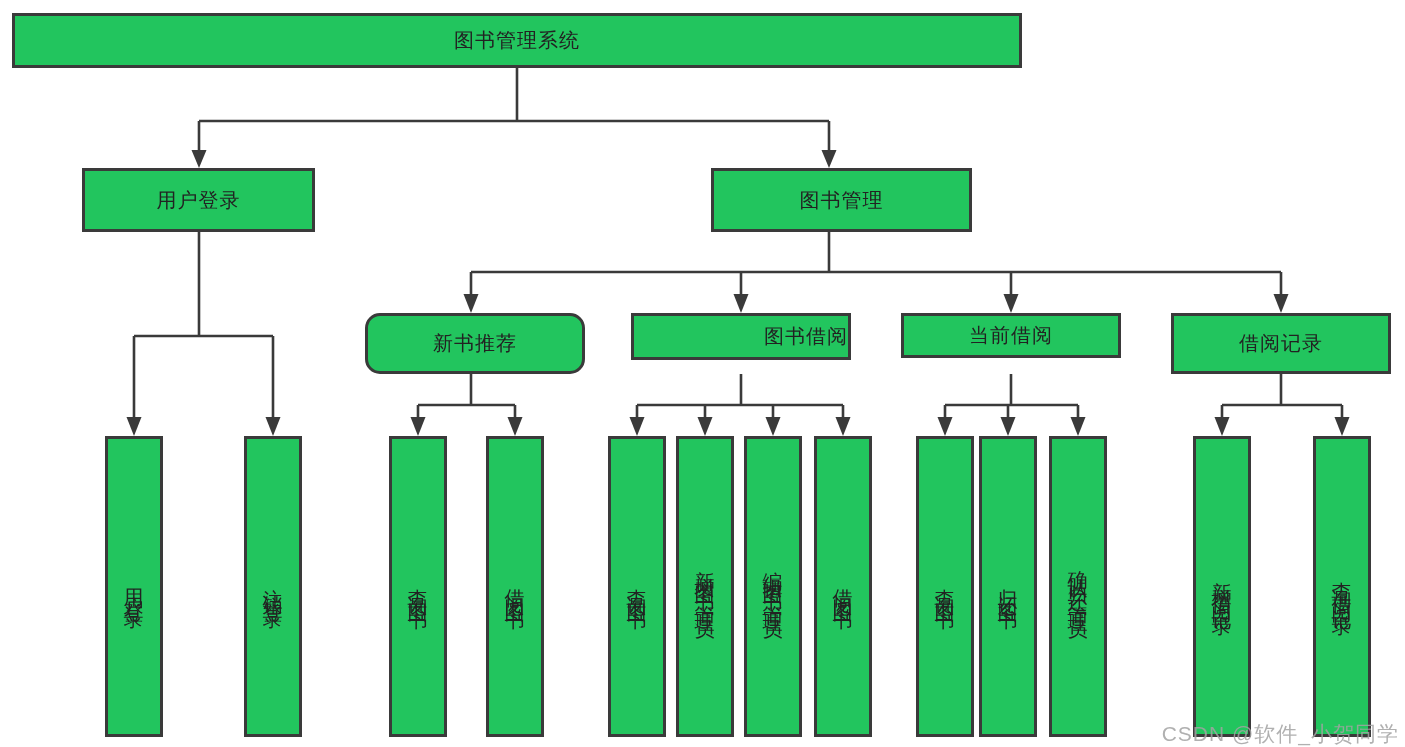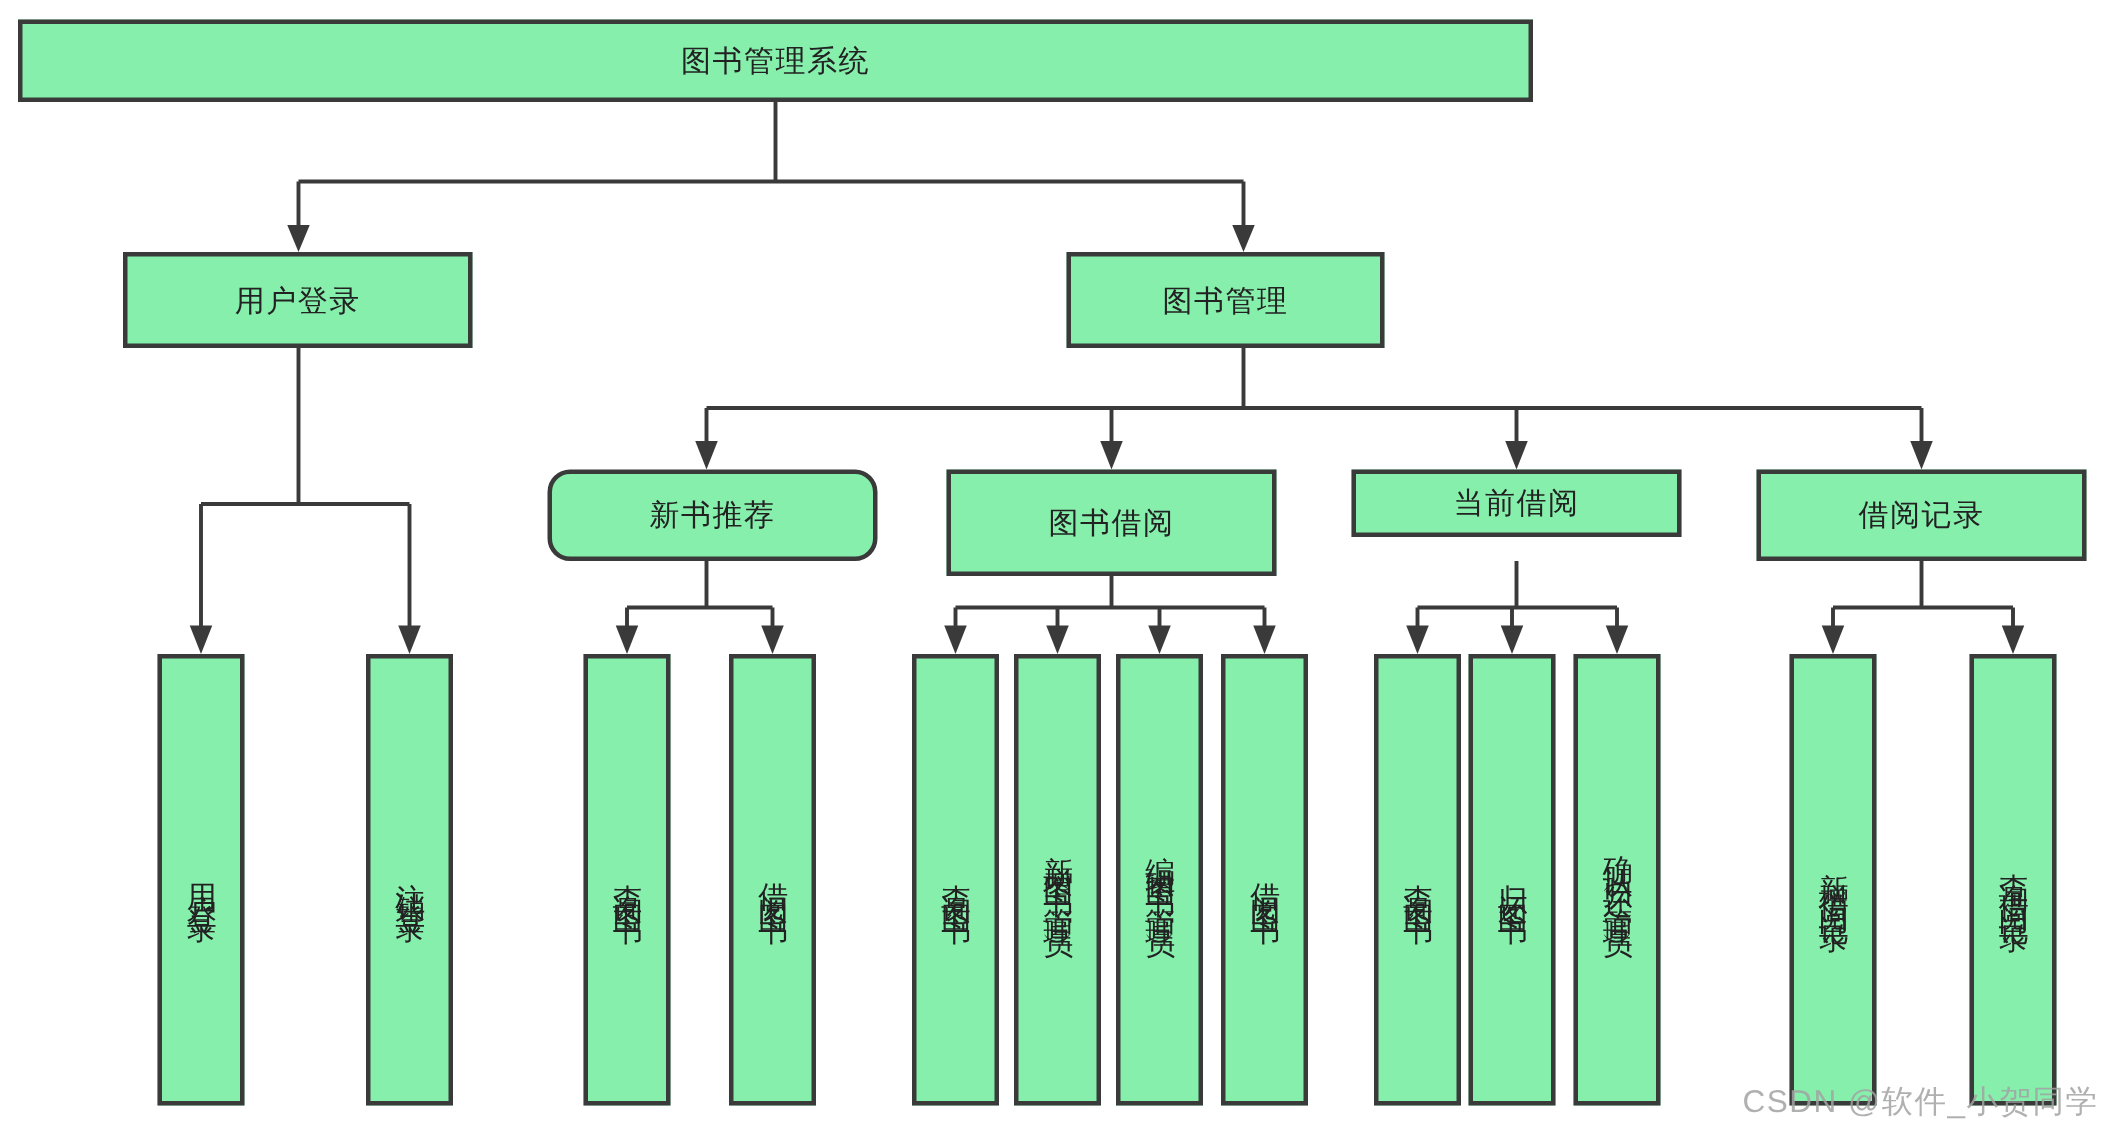--- a/index.html
+++ b/index.html
@@ -16,21 +16,21 @@
     font-family:"Liberation Sans","DejaVu Sans",sans-serif;
     color:var(--text);
     overflow:hidden;
   }
   #stage{position:absolute;inset:0;width:1405px;height:747px;}
   svg.connectors{position:absolute;left:0;top:0;z-index:1;}
   svg.connectors path{stroke:var(--line);stroke-width:2.6;fill:none;}
   svg.connectors polygon{fill:var(--line);stroke:none;}
   .node{
     position:absolute;
-    background:#86efac;
+    background:#22c55e;
     border:3px solid var(--line);
     display:flex;
     align-items:center;
     justify-content:center;
     z-index:2;
   }
   .hbox{
     font-size:20px;
     letter-spacing:1px;
     text-align:center;
@@ -39,23 +39,23 @@
     writing-mode:vertical-rl;
     text-orientation:mixed;
     font-size:20px;
     letter-spacing:7px;
     line-height:1;
     white-space:nowrap;
   }
   
   .n-root {left:12px;  top:13px;  width:1010px; height:55px;}
   .n-ulg  {left:82px;  top:168px; width:233px;  height:64px;}
-  .n-bmg  {left:711px; top:168px; width:212px;  height:64px;}
+  .n-bmg  {left:711px; top:168px; width:261px;  height:64px;}
   .n-l3a  {left:365px; top:313px; width:220px;  height:61px;border-radius:15px;}
-  .n-l3b  {left:631px; top:313px; width:220px;  height:71px;}
+  .n-l3b  {left:631px; top:313px; width:220px;  height:47px;justify-content:flex-end;}
   .n-l3c  {left:901px; top:313px; width:220px;  height:45px;}
   .n-l3d  {left:1171px;top:313px; width:220px;  height:61px;justify-content:center;}
   
   .vbox{top:436px;width:58px;height:301px;}
   .n-v1 {left:105px;}  .n-v2 {left:244px;}
   .n-v3 {left:389px;}  .n-v4 {left:486px;}
   .n-v5 {left:608px;}  .n-v6 {left:676px;}
   .n-v7 {left:744px;}  .n-v8 {left:814px;}
   .n-v9 {left:916px;}  .n-v10{left:979px;}
   .n-v11{left:1049px;} .n-v12{left:1193px;}

